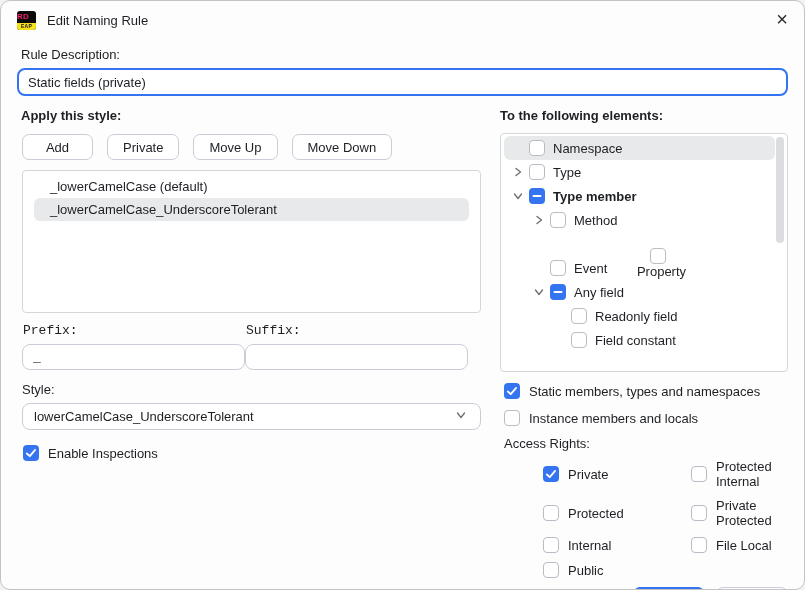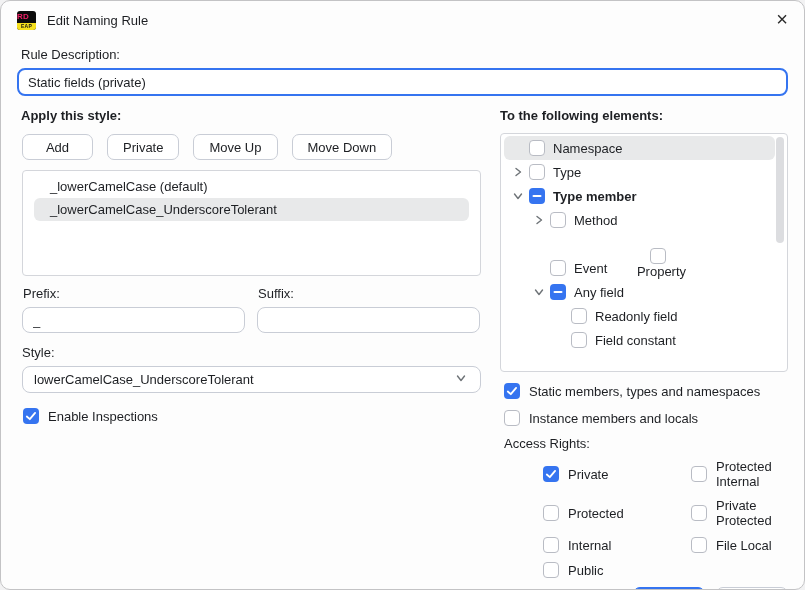--- a/index.html
+++ b/index.html
@@ -49,28 +49,28 @@
   .btn-row { display:flex; gap:14px; margin-left:5px; }
   .btn {
     min-width:71px; height:26px; padding:0 15px;
     background:#fff; border:1px solid var(--border); border-radius:7px;
     font-size:13px; font-family:inherit; color:var(--text);
     display:inline-flex; align-items:center; justify-content:center;
   }
   .btn.primary { background:var(--accent); border-color:var(--accent); color:#000000; font-weight:500; min-width:72px; }
 
   .style-list {
-    margin:10px 0 0 5px; height:106px;
+    margin:10px 0 0 5px; height:143px;
     border:1px solid var(--panel-border); border-radius:4px;
     background:#fff; padding:4px 0; overflow:hidden;
   }
   .style-item { height:23px; line-height:23px; margin:0 11px; padding-left:16px; border-radius:6px; white-space:nowrap; }
   .style-item.selected { background:var(--sel); }
 
-  .field-row { display:flex; gap:12px; margin-left:5px; }
+  .field-row { display:flex; margin-left:5px;font-family:Liberation Mono, monospace; }
   .field { width:223px; }
   .field .label { margin:10px 0 6px 1px; }
   .text-input {
     width:100%; height:26px; border:1px solid var(--border); border-radius:8px;
     padding:0 10px; font-size:13px; font-family:inherit; background:#fff; color:var(--text); outline:none;
   }
 
   .style-select-label { margin:12px 0 6px 5px; }
   .select {
     margin-left:5px; width:459px; height:27px;

